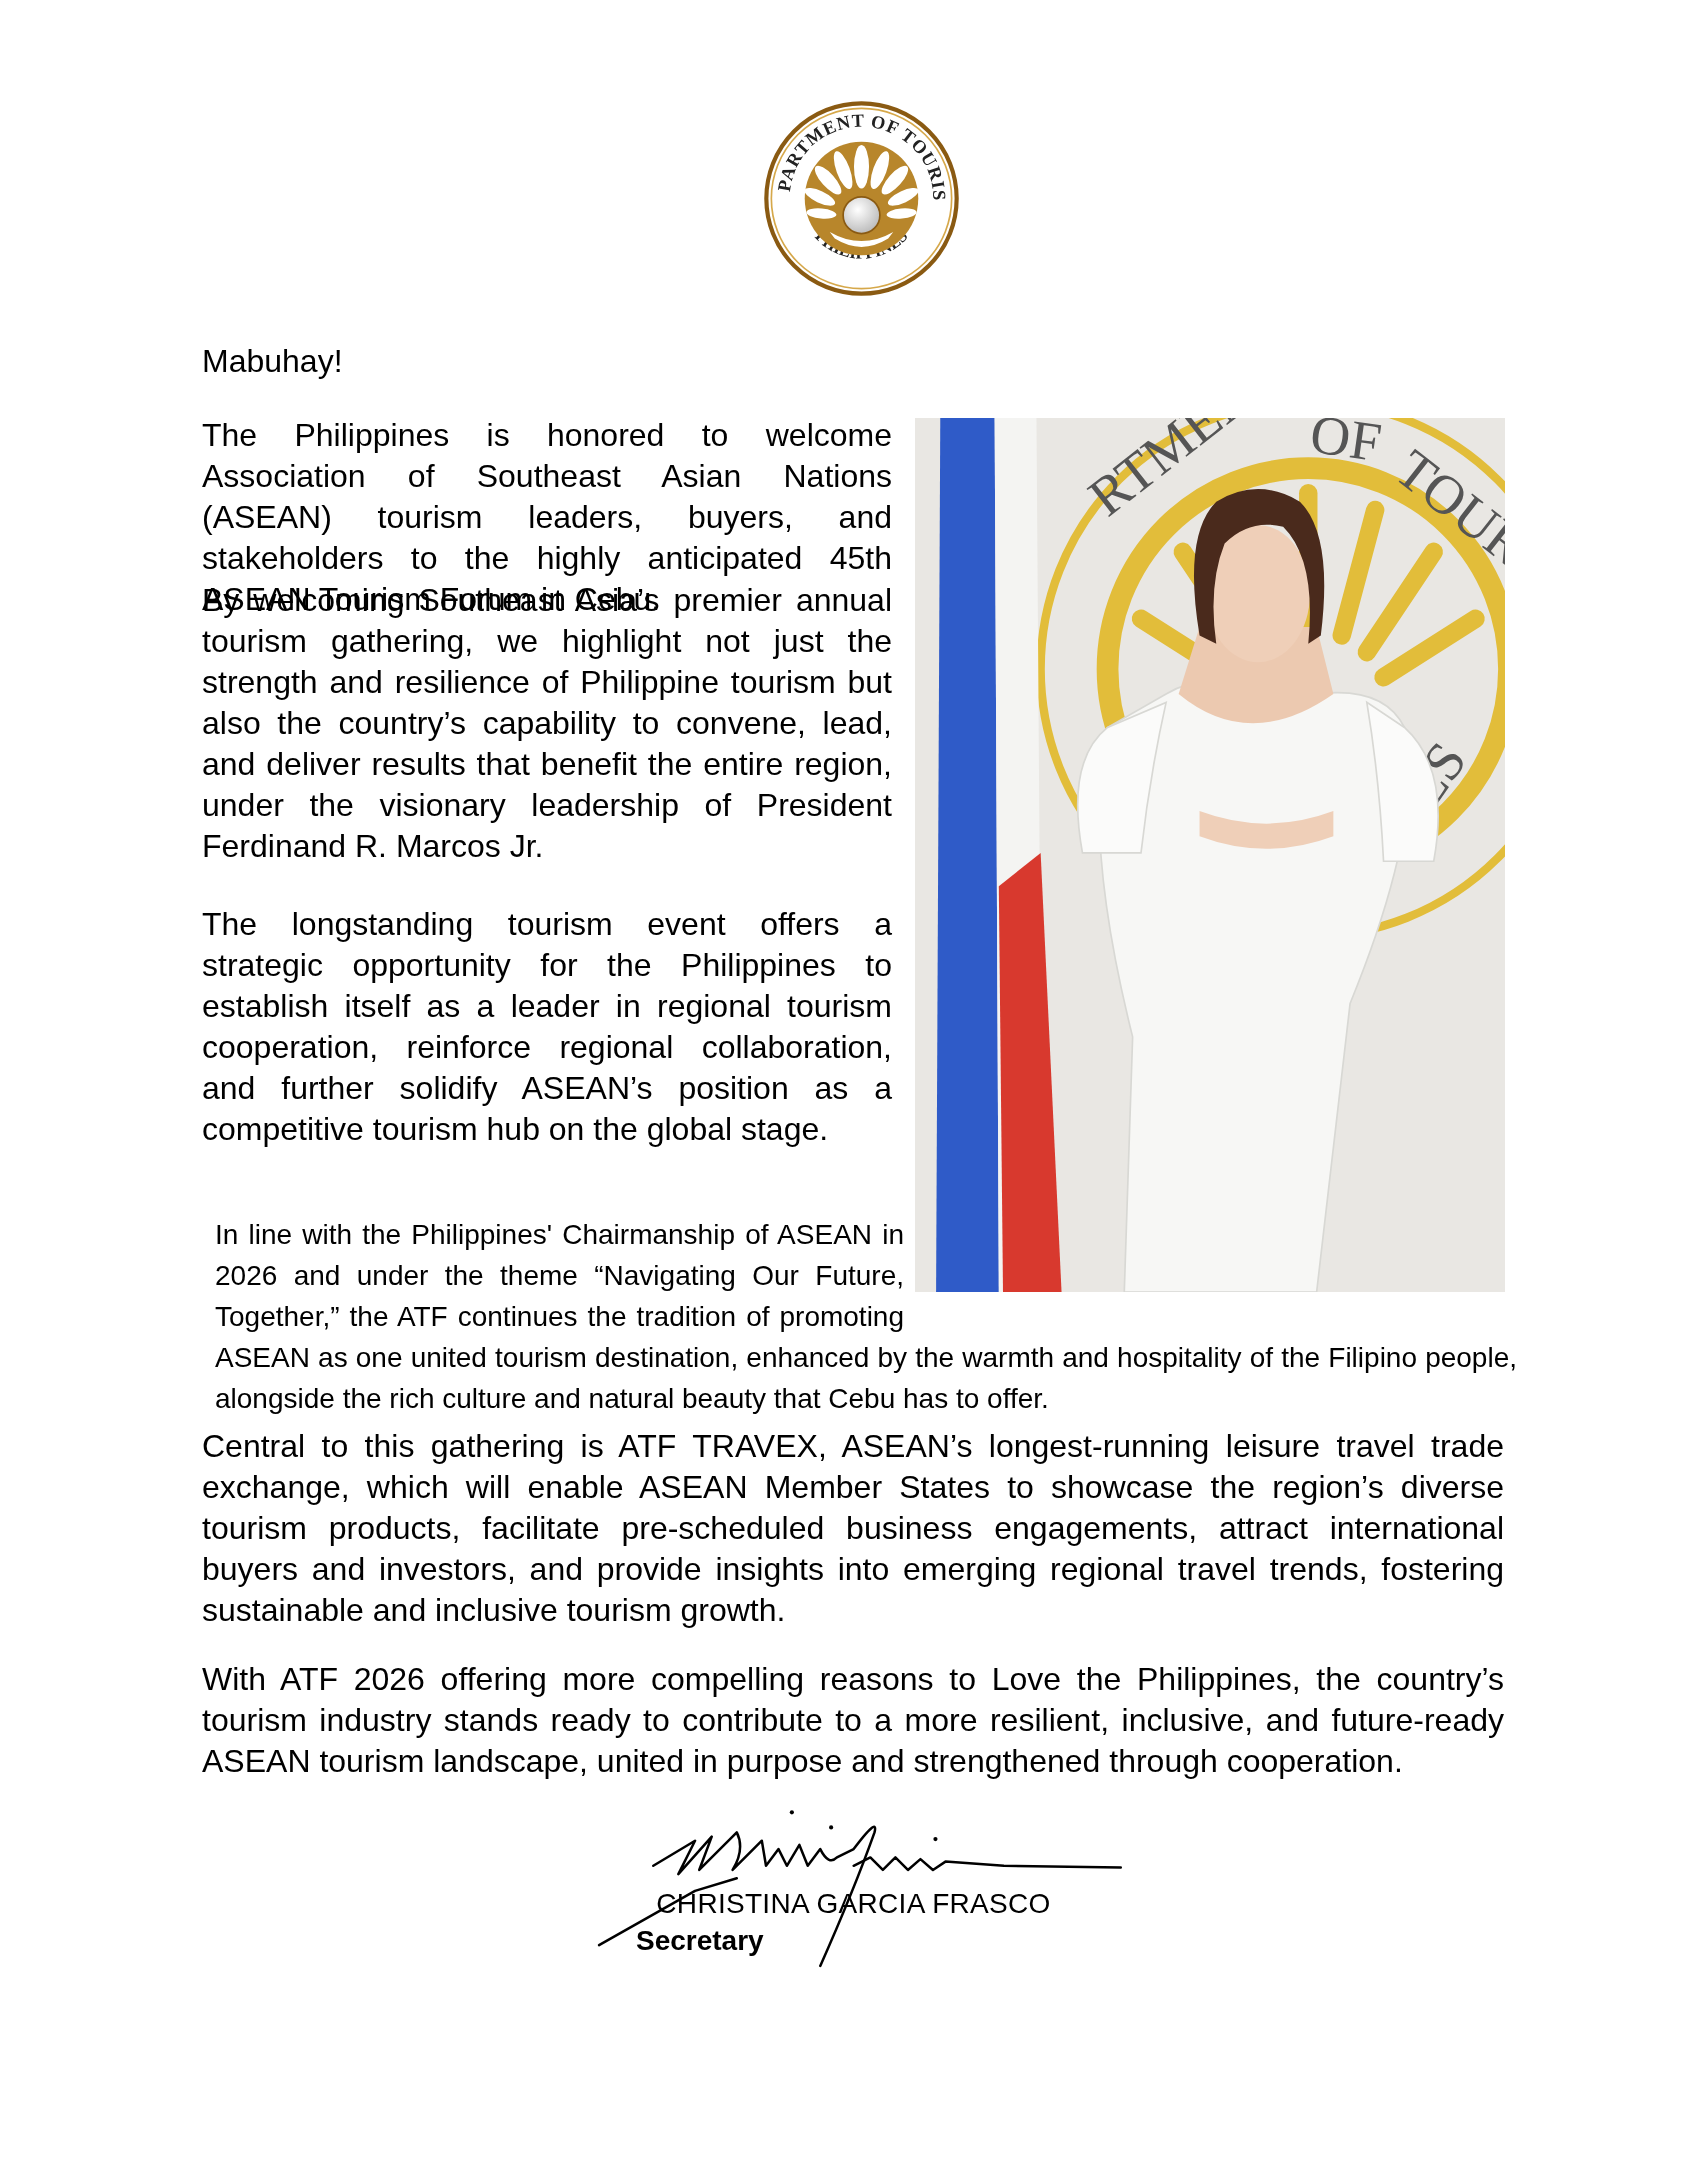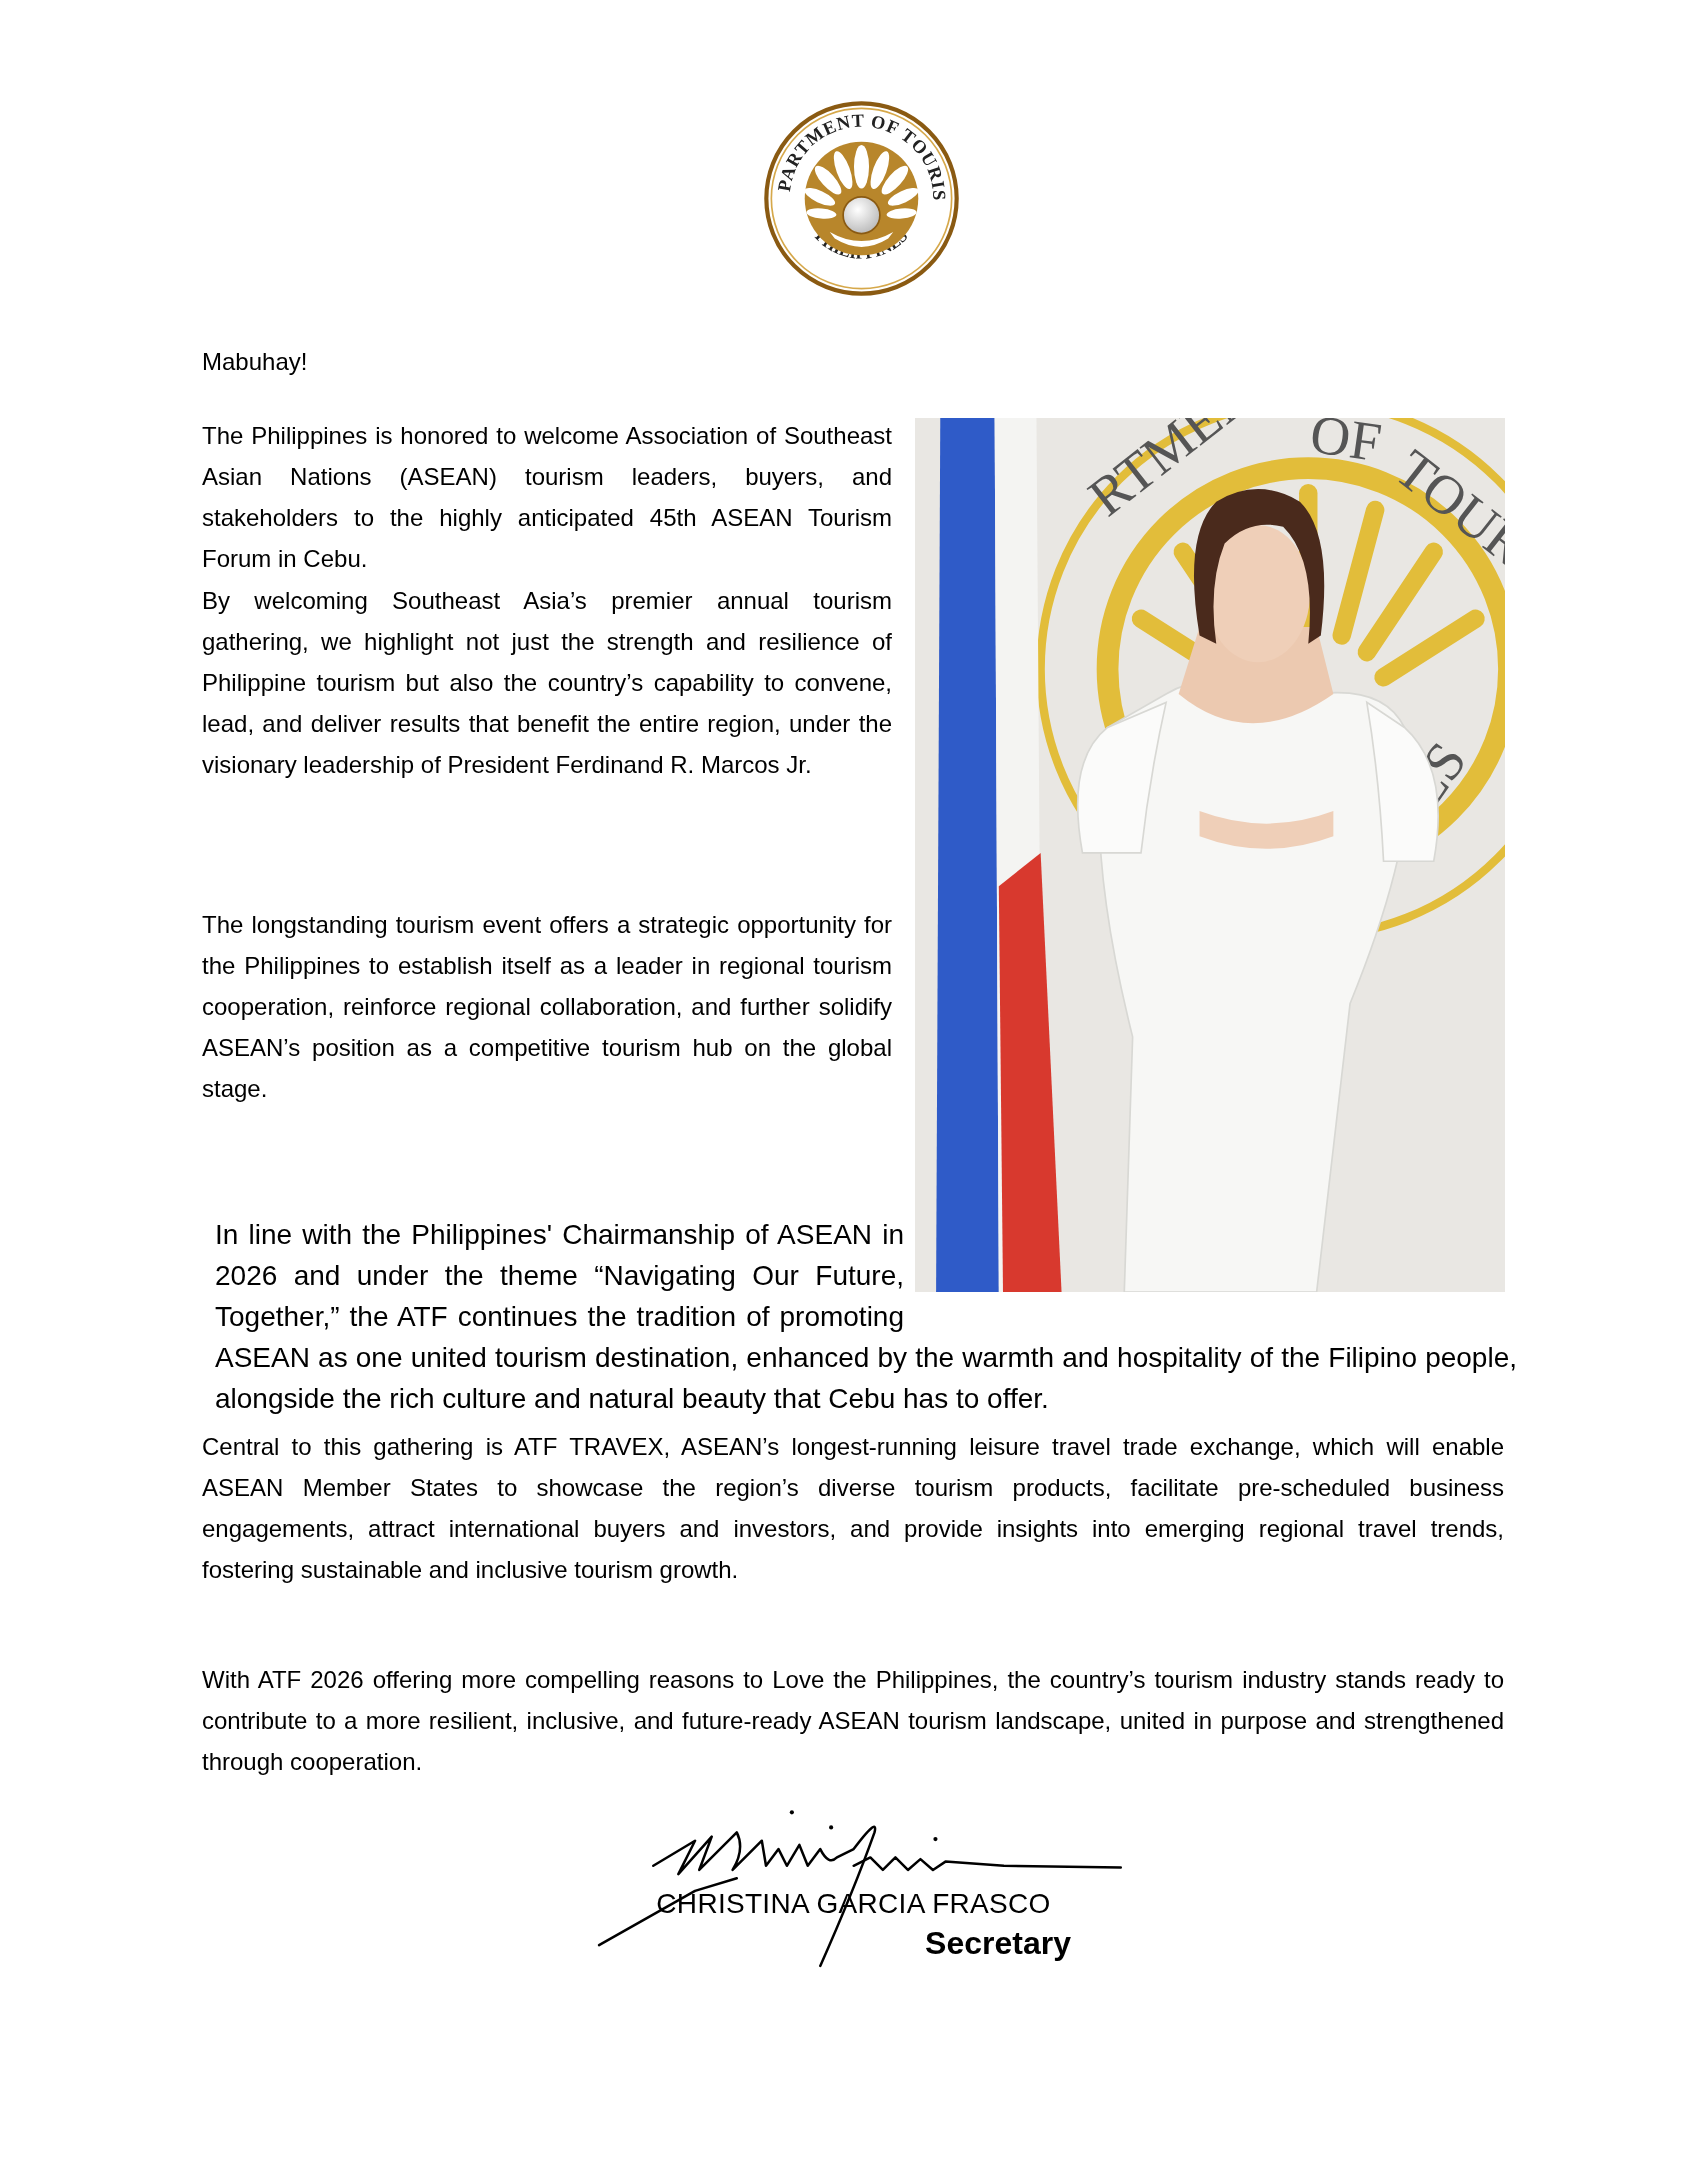--- a/index.html
+++ b/index.html
@@ -1,32 +1,32 @@
 <!DOCTYPE html>
 <html style="font-size:13.4px"><head>
 <meta charset="utf-8">
 <style>
   html, body { margin:0; padding:0; background:#ffffff; }
   body { width:1700px; height:2172px; position:relative; overflow:hidden;
          font-family:"Liberation Sans", sans-serif; color:#000; }
   .logo { position:absolute; left:763px; top:100px; width:197px; height:197px; }
-  .para { position:absolute; left:202px; font-size:24px; line-height:41px;
+  .para { position:absolute; left:202px; font-size:32px; line-height:41px;
           text-align:justify; margin:0; }
   .narrow { width:690px; }
   .wide { width:1302px; }
   .photo { position:absolute; left:915px; top:418px; width:590px; height:874px;
            overflow:hidden; background:#e9e7e3; }
   .wrap-para { position:absolute; left:202px; top:1201px; width:1302px;
                font-size:28px; line-height:41px; text-align:justify; margin:13px; }
   .wrap-para .float-space { float:right; width:613px; height:92px; }
   .sig { position:absolute; left:586px; top:1799px; width:552px; height:192px; }
   .sig-name { position:absolute; left:636px; top:1888px; width:435px; text-align:center;
               font-weight:normal; font-size:28px; letter-spacing:0.3px; }
-  .sig-title { position:absolute; left:636px; top:1925px; width:435px; text-align:right;
-               font-weight:bold; font-size:32px; }
+  .sig-title { position:absolute; left:636px; top:1925px; width:435px; text-align:left;
+               font-weight:bold; font-size:28px; }
   b { font-weight:normal; }
 </style>
 </head>
 <body>
 
 <svg class="logo" viewBox="0 0 236 236">
   <defs>
     <path id="arcTop" d="M 32 118 A 86 86 0 0 1 204 118"></path>
     <path id="arcBot" d="M 48 140 A 74 74 0 0 0 188 140"></path>
     <radialGradient id="pearl" cx="40%" cy="35%" r="65%">

